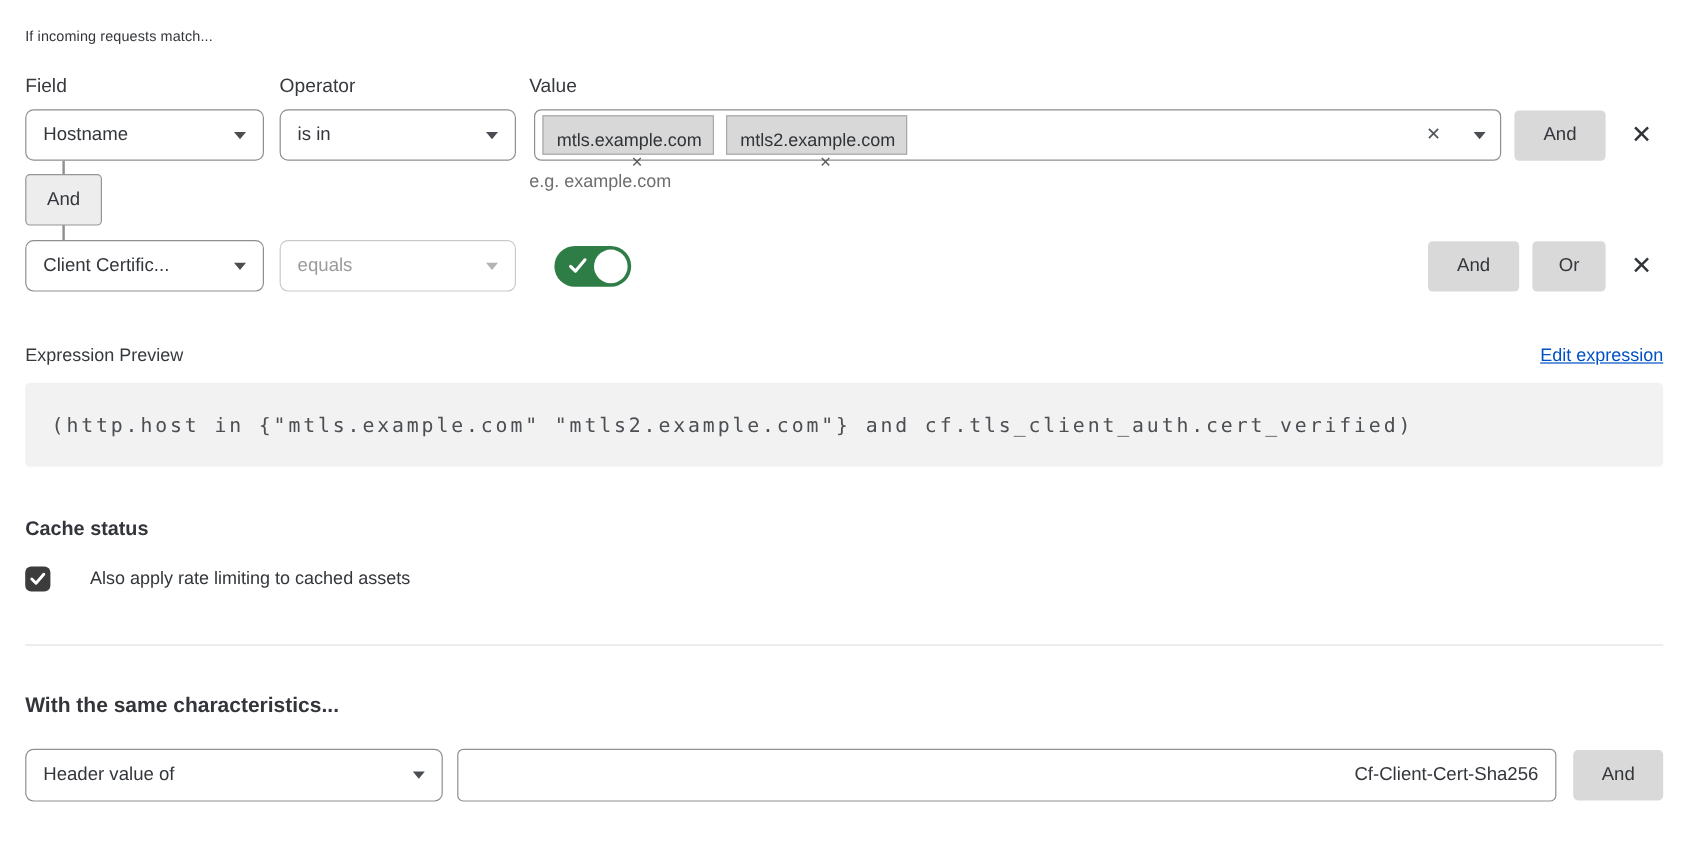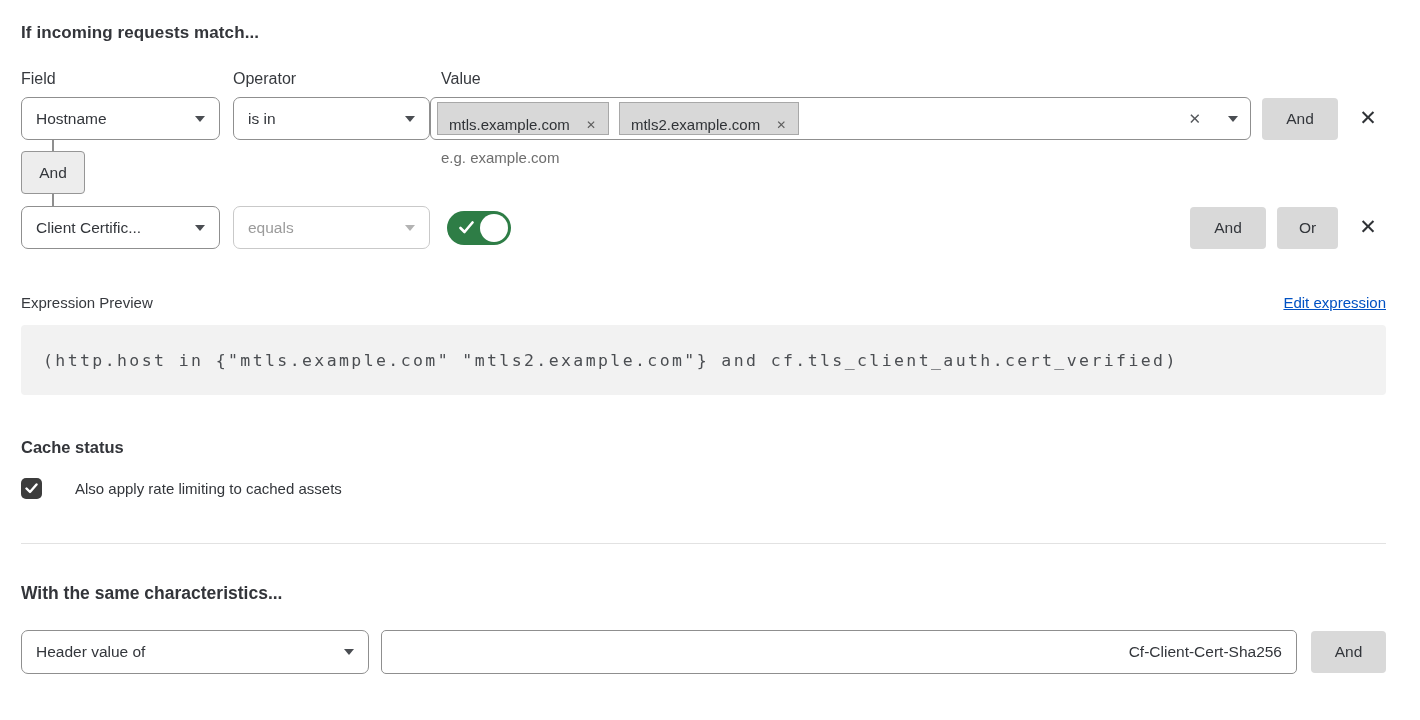--- a/index.html
+++ b/index.html
@@ -5,57 +5,57 @@
   * { box-sizing: border-box; margin: 0; padding: 0; }
   html, body { background: #ffffff; }
   body {
     width: 1420px; height: 720px;
     font-family: "Liberation Sans", sans-serif;
     color: #33363b;
     overflow: hidden;
   }
   .page { padding: 23px 34px 0 21px; width: 1420px; }
 
-  h1.section-title { font-size: 17px; font-weight: 700; color: #33353a; letter-spacing: .1px; }
+  h1.section-title { font-size: 12px; font-weight: 400; color: #33353a; letter-spacing: .1px; }
 
   
   .col-labels { display: flex; margin-top: 27px; font-size: 16px; color: #36393e; }
   .col-labels .l1 { width: 212px; }
   .col-labels .l2 { width: 208px; }
 
   .cond-row { display: flex; align-items: center; margin-top: 9px; }
 
   .sel {
     height: 43px; border: 1px solid #8f8f8f; border-radius: 7px;
     display: flex; align-items: center; justify-content: space-between;
     padding: 0 14px; background: #fff; font-size: 15.5px; color: #33363b;
     cursor: pointer; flex: none;
   }
   .sel.w1 { width: 199px; margin-right: 13px; }
-  .sel.w2 { width: 197px; margin-right: 0; }
+  .sel.w2 { width: 197px; margin-right: 15px; }
   .sel.disabled { border-color: #c9c9c9; color: #9b9b9b; cursor: default; }
 
   .caret {
     width: 0; height: 0; margin-left: 8px; flex: none;
     border-left: 5.5px solid transparent; border-right: 5.5px solid transparent;
     border-top: 6.5px solid #4a4d52;
   }
   .sel.disabled .caret { border-top-color: #b3b3b3; }
 
   
   .value-box {
     flex: 1; height: 43px; border: 1px solid #8f8f8f; border-radius: 6px;
     display: flex; align-items: center; padding: 0 12px 0 6px; background: #fff;
     min-width: 0;
   }
   .tags { display: flex; align-items: center; gap: 10px; flex: 1; min-width: 0; }
   .tag {
     height: 33px; background: #d8d8d8; border: 1px solid #a8a8a8; border-radius: 0;
     display: flex; align-items: center; padding: 12px 9px 0 11px;
-    font-size: 15px; color: #303337; white-space: nowrap;
+    font-size: 15px; color: #303337; white-space: nowrap; flex-direction: column;
   }
   .tag .tag-x { font-size: 12px; color: #5d5d5d; margin-left: 13px; padding: 2px 3px; cursor: pointer; }
   .vb-controls { display: flex; align-items: center; gap: 19px; margin-left: 12px; }
   .vb-clear { font-size: 15px; color: #55585c; cursor: pointer; line-height: 1; }
 
   .btn {
     height: 42px; background: #d9d9d9; border: none; border-radius: 4px;
     font-family: inherit; font-size: 15.5px; color: #33363b; cursor: pointer; flex: none;
   }
   .btn.and1 { width: 76px; margin-left: 11px; }

